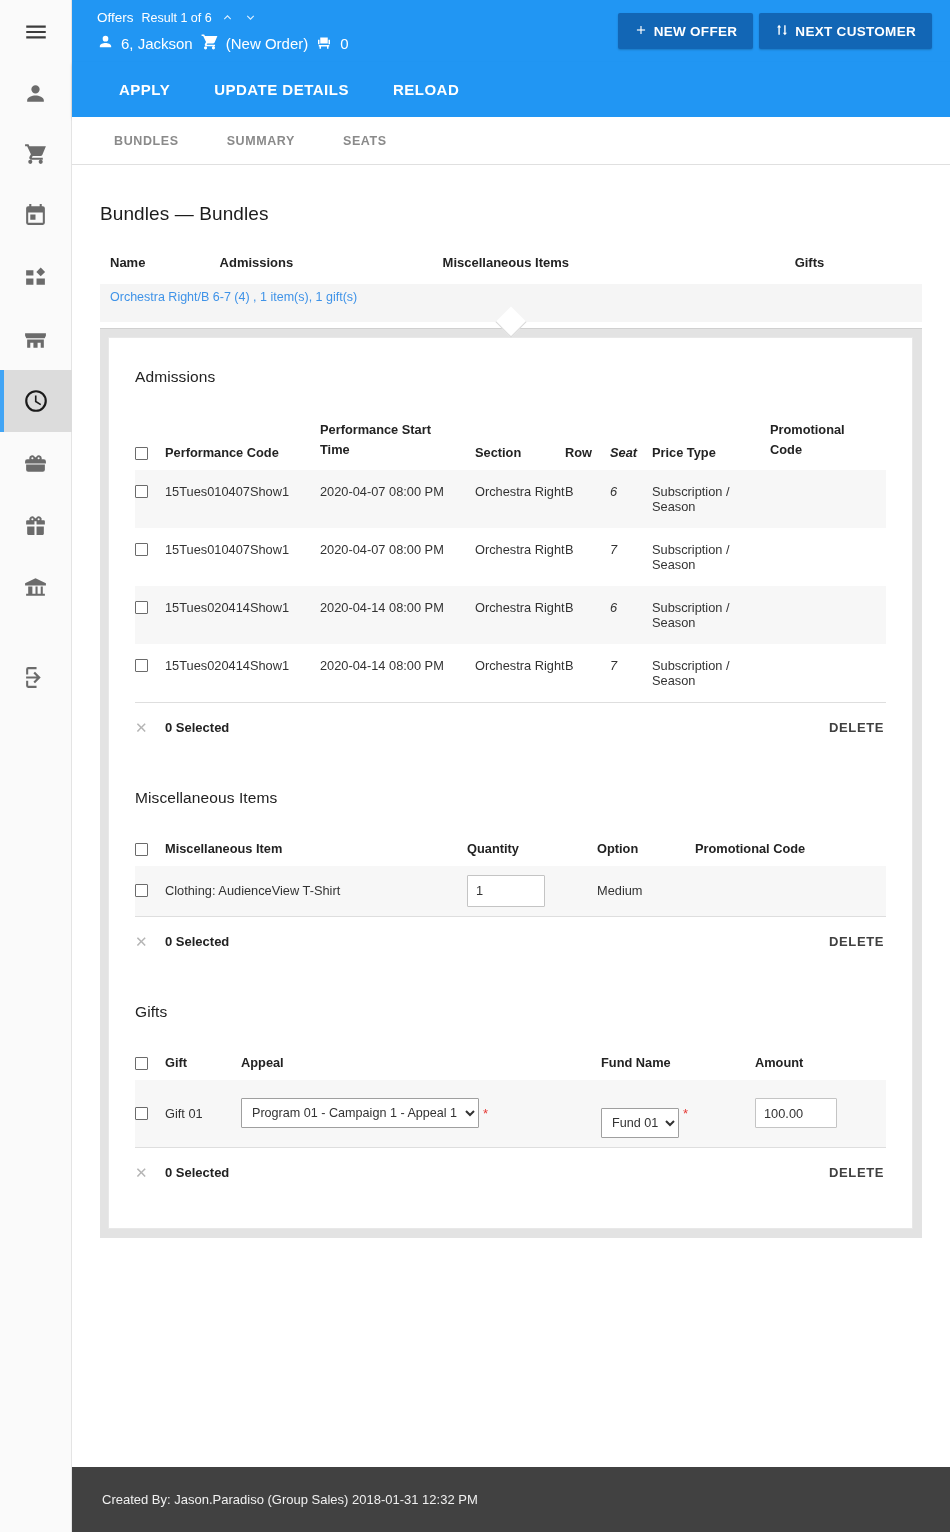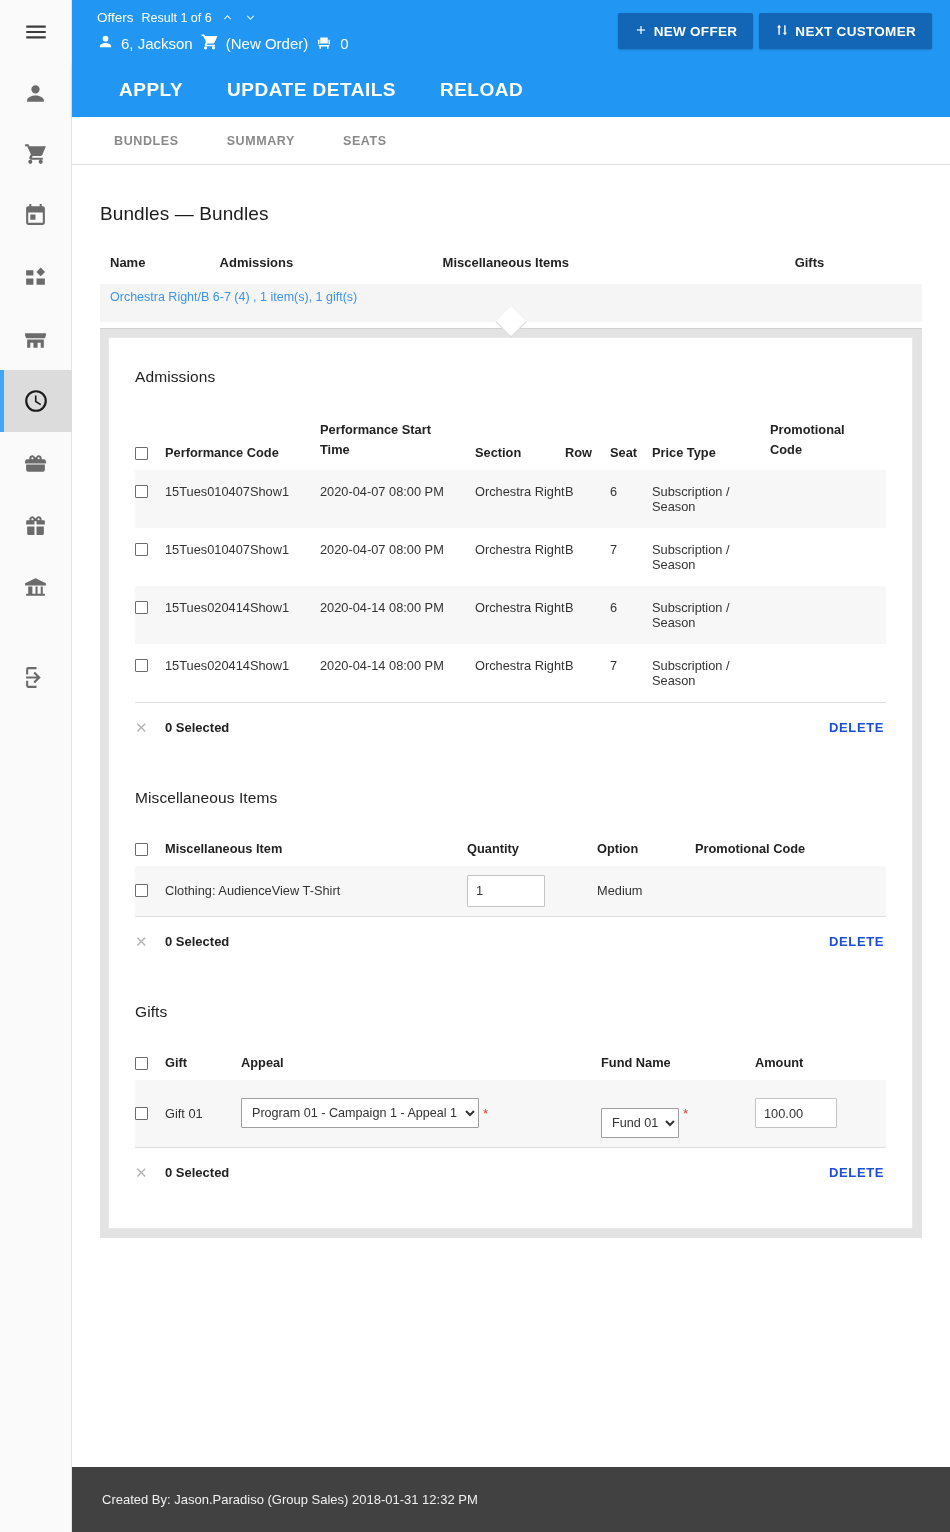--- a/index.html
+++ b/index.html
@@ -68,21 +68,21 @@
   
   #actionbar {
     position: absolute; left: 72px; top: 62px; width: 878px; height: 55px;
     background: #2196f3;
     display: flex; align-items: center; padding-left: 25px; gap: 0;
     box-shadow: 0 2px 3px rgba(0,0,0,.13);
   }
   .act-btn {
     background: transparent; border: none; color: #fff;
     font-family: "Liberation Sans", sans-serif;
-    font-size: 19px; font-weight: bold; letter-spacing: .5px;
+    font-size: 15px; font-weight: bold; letter-spacing: .5px;
     padding: 10px 22px; cursor: pointer;
   }
 
   
   #tabs {
     position: absolute; left: 72px; top: 117px; width: 878px; height: 48px;
     background: #fff; border-bottom: 1px solid #e0e0e0;
     display: flex; align-items: stretch; padding-left: 18px;
   }
   .tab {
@@ -168,30 +168,30 @@
     display: inline-block; cursor: pointer; border-radius: 1px;
   }
   .selbar {
     display: flex; align-items: center;
     border-top: 1px solid #dedede;
     padding: 16px 0 6px 0;
     font-size: 13px; color: #222; font-weight: bold;
   }
   .selbar .xic { width: 30px; color: #b5b5b5; font-size: 15px; cursor: pointer; font-weight: normal; }
   .selbar .del {
-    margin-left: auto; color: #1d4ed8; font-size: 13px; font-weight: bold;
+    margin-left: auto; color: #404040; font-size: 13px; font-weight: bold;
     letter-spacing: .6px; cursor: pointer; padding-right: 2px; text-align: center;
   }
 
   
   .a-code { width: 155px; }
   .a-time { width: 155px; }
   .a-sect { width: 90px; }
   .a-row  { width: 45px; }
-  .a-seat { width: 42px; }
+  .a-seat { width: 42px; font-style: italic; }
   .a-ptype{ width: 118px; }
   .a-promo{ width: 110px; }
 
   
   .m-item { width: 302px; }
   .m-qty  { width: 130px; }
   .m-opt  { width: 98px; }
   .m-promo{ width: 150px; }
   .qty-input {
     width: 78px; height: 32px; border: 1px solid #c4c4c4; background: #fff;

